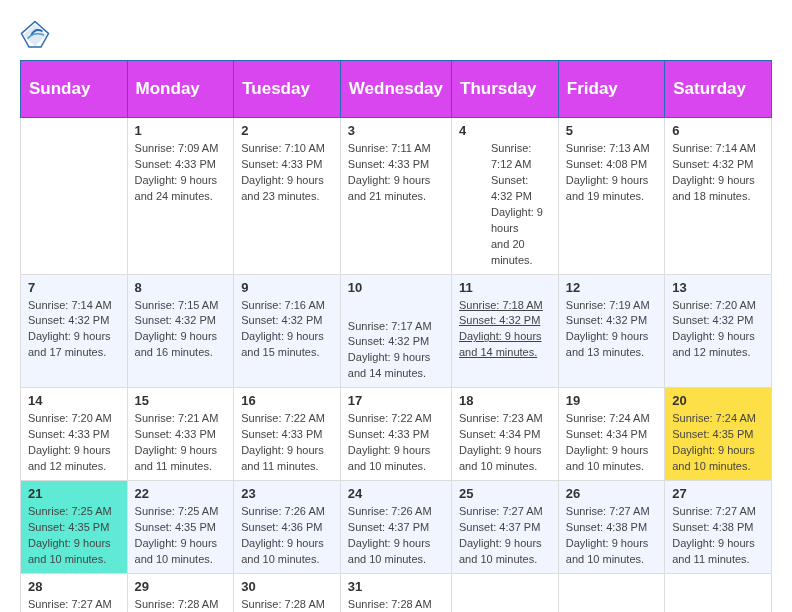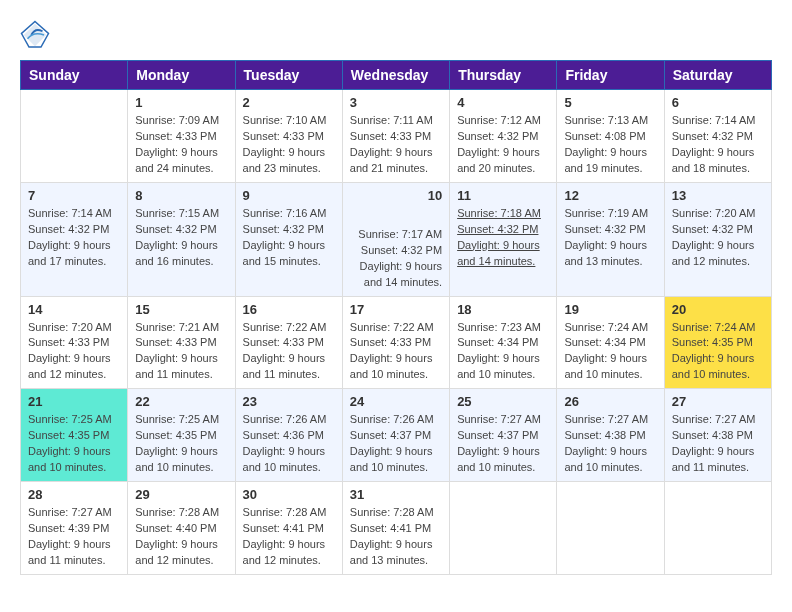--- a/index.html
+++ b/index.html
@@ -51,25 +51,25 @@
     .location {
       font-size: 16px;
       color: #555;
     }
     .calendar {
       width: 100%;
       border-collapse: collapse;
       border: 1px solid #ccc;
     }
     .calendar th {
-      background-color: #4c1d95;
+      background-color: #d946ef;
       color: #fff;
       text-align: left;
-      padding: 6px 8px;
-      font-size: 14px;
+      padding: 18px 8px;
+      font-size: 17px;
       border: 1px solid #2a6ab5;
     }
     .calendar td {
       vertical-align: top;
       padding: 5px 7px;
       font-size: 11px;
       color: #333;
       border: 1px solid #ddd;
       width: 107px;
       min-height: 80px;
@@ -148,21 +148,21 @@
         </td>
         <td style="background-color: rgb(255, 255, 255);">
           <span class="day-number">3</span>
           <div class="day-info" style="white-space: pre-line;">Sunrise: 7:11 AM
 Sunset: 4:33 PM
 Daylight: 9 hours
 and 21 minutes.</div>
         </td>
         <td style="background-color: rgb(255, 255, 255);">
           <span class="day-number">4</span>
-          <div class="day-info" style="white-space: pre-line;">Sunrise: 7:12 AM
+          <div class="day-info" style="white-space: pre-line; margin-left: 32px;">Sunrise: 7:12 AM
 Sunset: 4:32 PM
 Daylight: 9 hours
 and 20 minutes.</div>
         </td>
         <td style="background-color: rgb(255, 255, 255);">
           <span class="day-number">5</span>
           <div class="day-info" style="white-space: pre-line;">Sunrise: 7:13 AM
 Sunset: 4:08 PM
 Daylight: 9 hours
 and 19 minutes.</div>
@@ -190,21 +190,21 @@
 Daylight: 9 hours
 and 16 minutes.</div>
         </td>
         <td style="background-color: rgb(240, 245, 255);">
           <span class="day-number">9</span>
           <div class="day-info" style="white-space: pre-line;">Sunrise: 7:16 AM
 Sunset: 4:32 PM
 Daylight: 9 hours
 and 15 minutes.</div>
         </td>
-        <td style="background-color: rgb(240, 245, 255); text-align: right;">
+        <td style="background-color: rgb(240, 245, 255);">
           <span class="day-number">10</span>
           <div class="day-info" style="white-space: pre-line; margin-top: 24px;">Sunrise: 7:17 AM
 Sunset: 4:32 PM
 Daylight: 9 hours
 and 14 minutes.</div>
         </td>
         <td style="background-color: rgb(240, 245, 255);">
           <span class="day-number">11</span>
           <div class="day-info" style="white-space: pre-line; text-decoration: underline;">Sunrise: 7:18 AM
 Sunset: 4:32 PM

